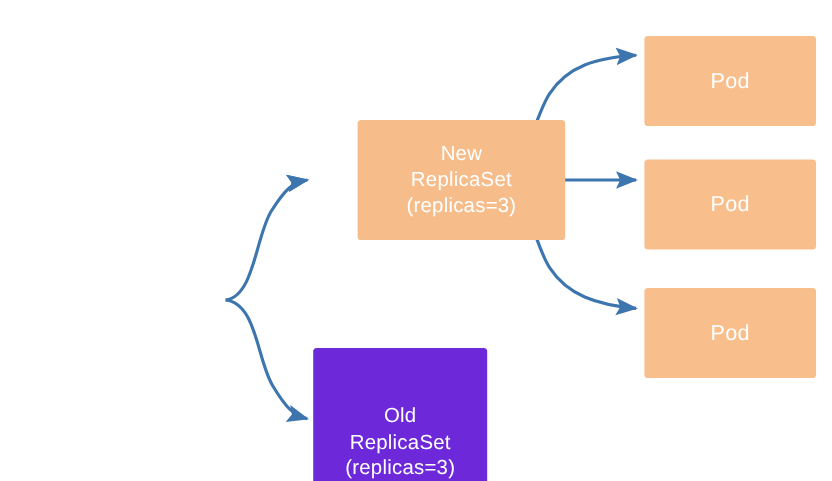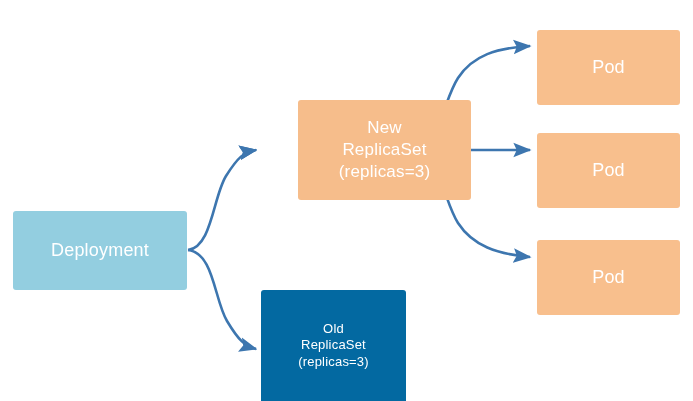--- a/index.html
+++ b/index.html
@@ -60,24 +60,25 @@
     height: 100px;
     background: #f6bd8b;
     font-size: 17px;
     margin-left: 37px;
   }
   #node-old-replicaset {
     left: 261px;
     top: 290px;
     width: 145px;
     height: 111px;
-    background: #0369a1;
-    font-size: 13px;
+    background: #6d28d9;
+    font-size: 17px;
     border-bottom-left-radius: 0;
     border-bottom-right-radius: 0;
+    align-items: flex-end;
   }
   .pod-node {
     left: 537px;
     width: 143px;
     height: 75px;
     background: #f8bf8d;
     font-size: 18px;
     margin-top: 20px;
   }
   #node-pod-1 { top: 10px; }
@@ -110,23 +111,20 @@
     <g fill="none" stroke="#3d76af" stroke-width="2.6" marker-end="url(#arrowhead)">
       <path d="M188,250 C212,247 213,197 226,176 C238,157 244,152 256,150"></path>
       <path d="M226,176 C238,157 244,152 256,150" stroke="none"></path>
       <path d="M188,250 C214,253 214,299 227,321 C239,341 245,346 256,349"></path>
       <path d="M408,150 C440,147 443,101 458,78 C473,55 497,48 530,46"></path>
       <path d="M408,150 L530,150"></path>
       <path d="M408,150 C441,153 443,200 458,223 C473,246 497,254 530,257"></path>
     </g>
   </svg>
 
-  <div class="node" id="node-deployment">
-    <span class="node-label">Deployment</span>
-  </div>
 
   <div class="node" id="node-new-replicaset">
     <span class="node-label">New
 ReplicaSet
 (replicas=3)</span>
   </div>
 
   <div class="node" id="node-old-replicaset">
     <span class="node-label">Old
 ReplicaSet

